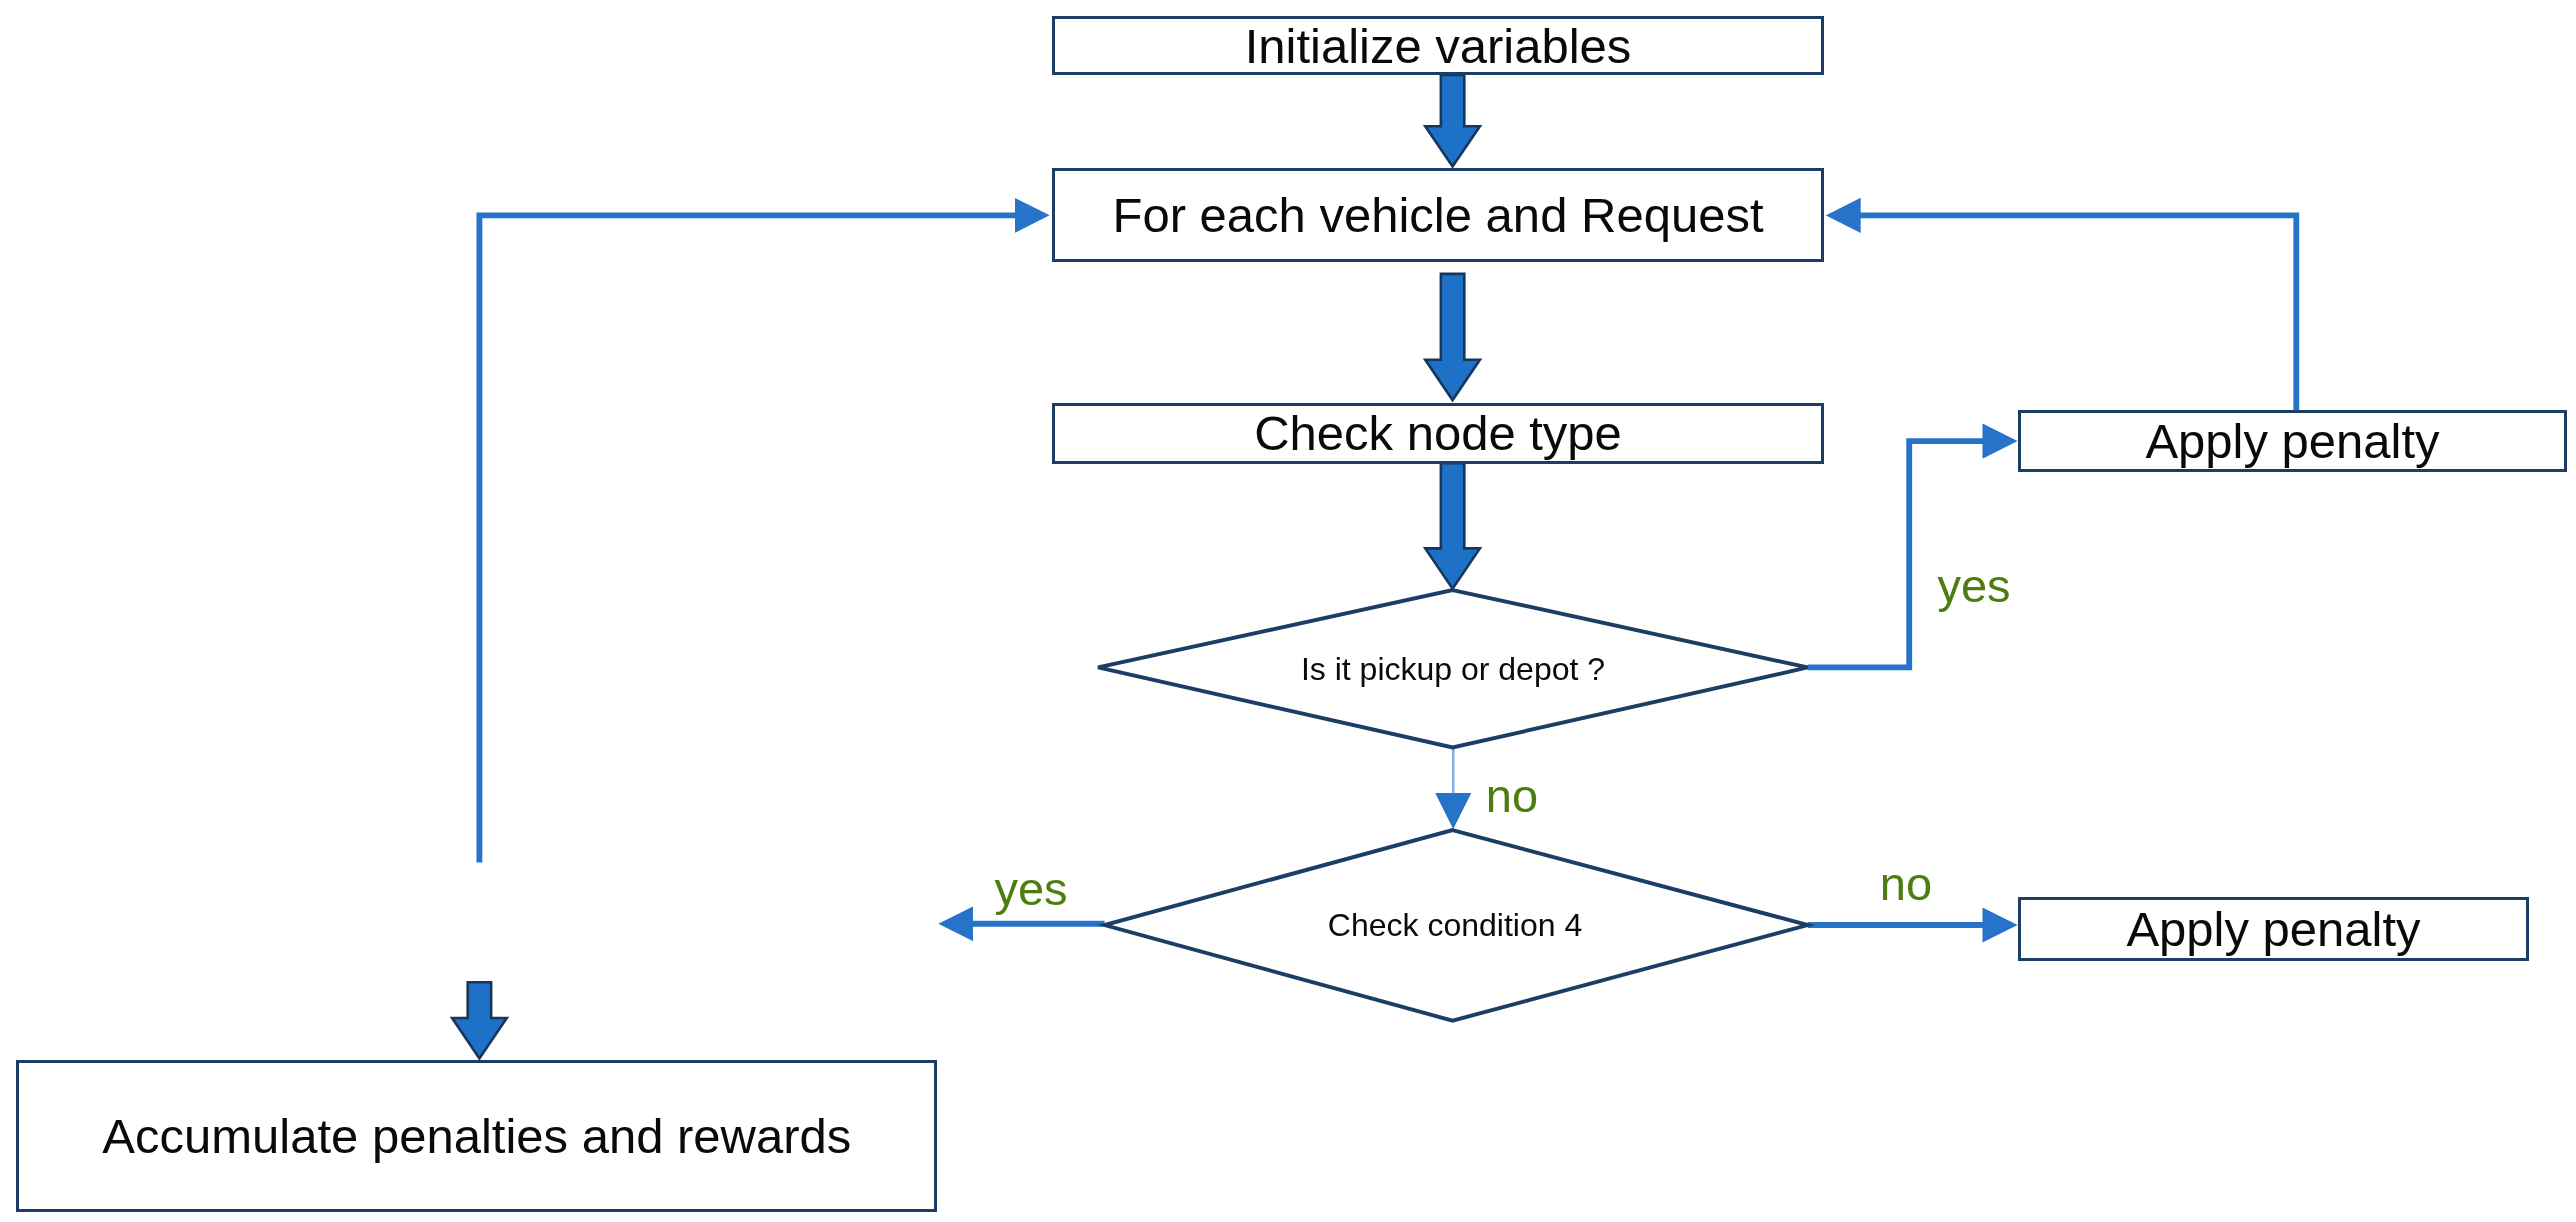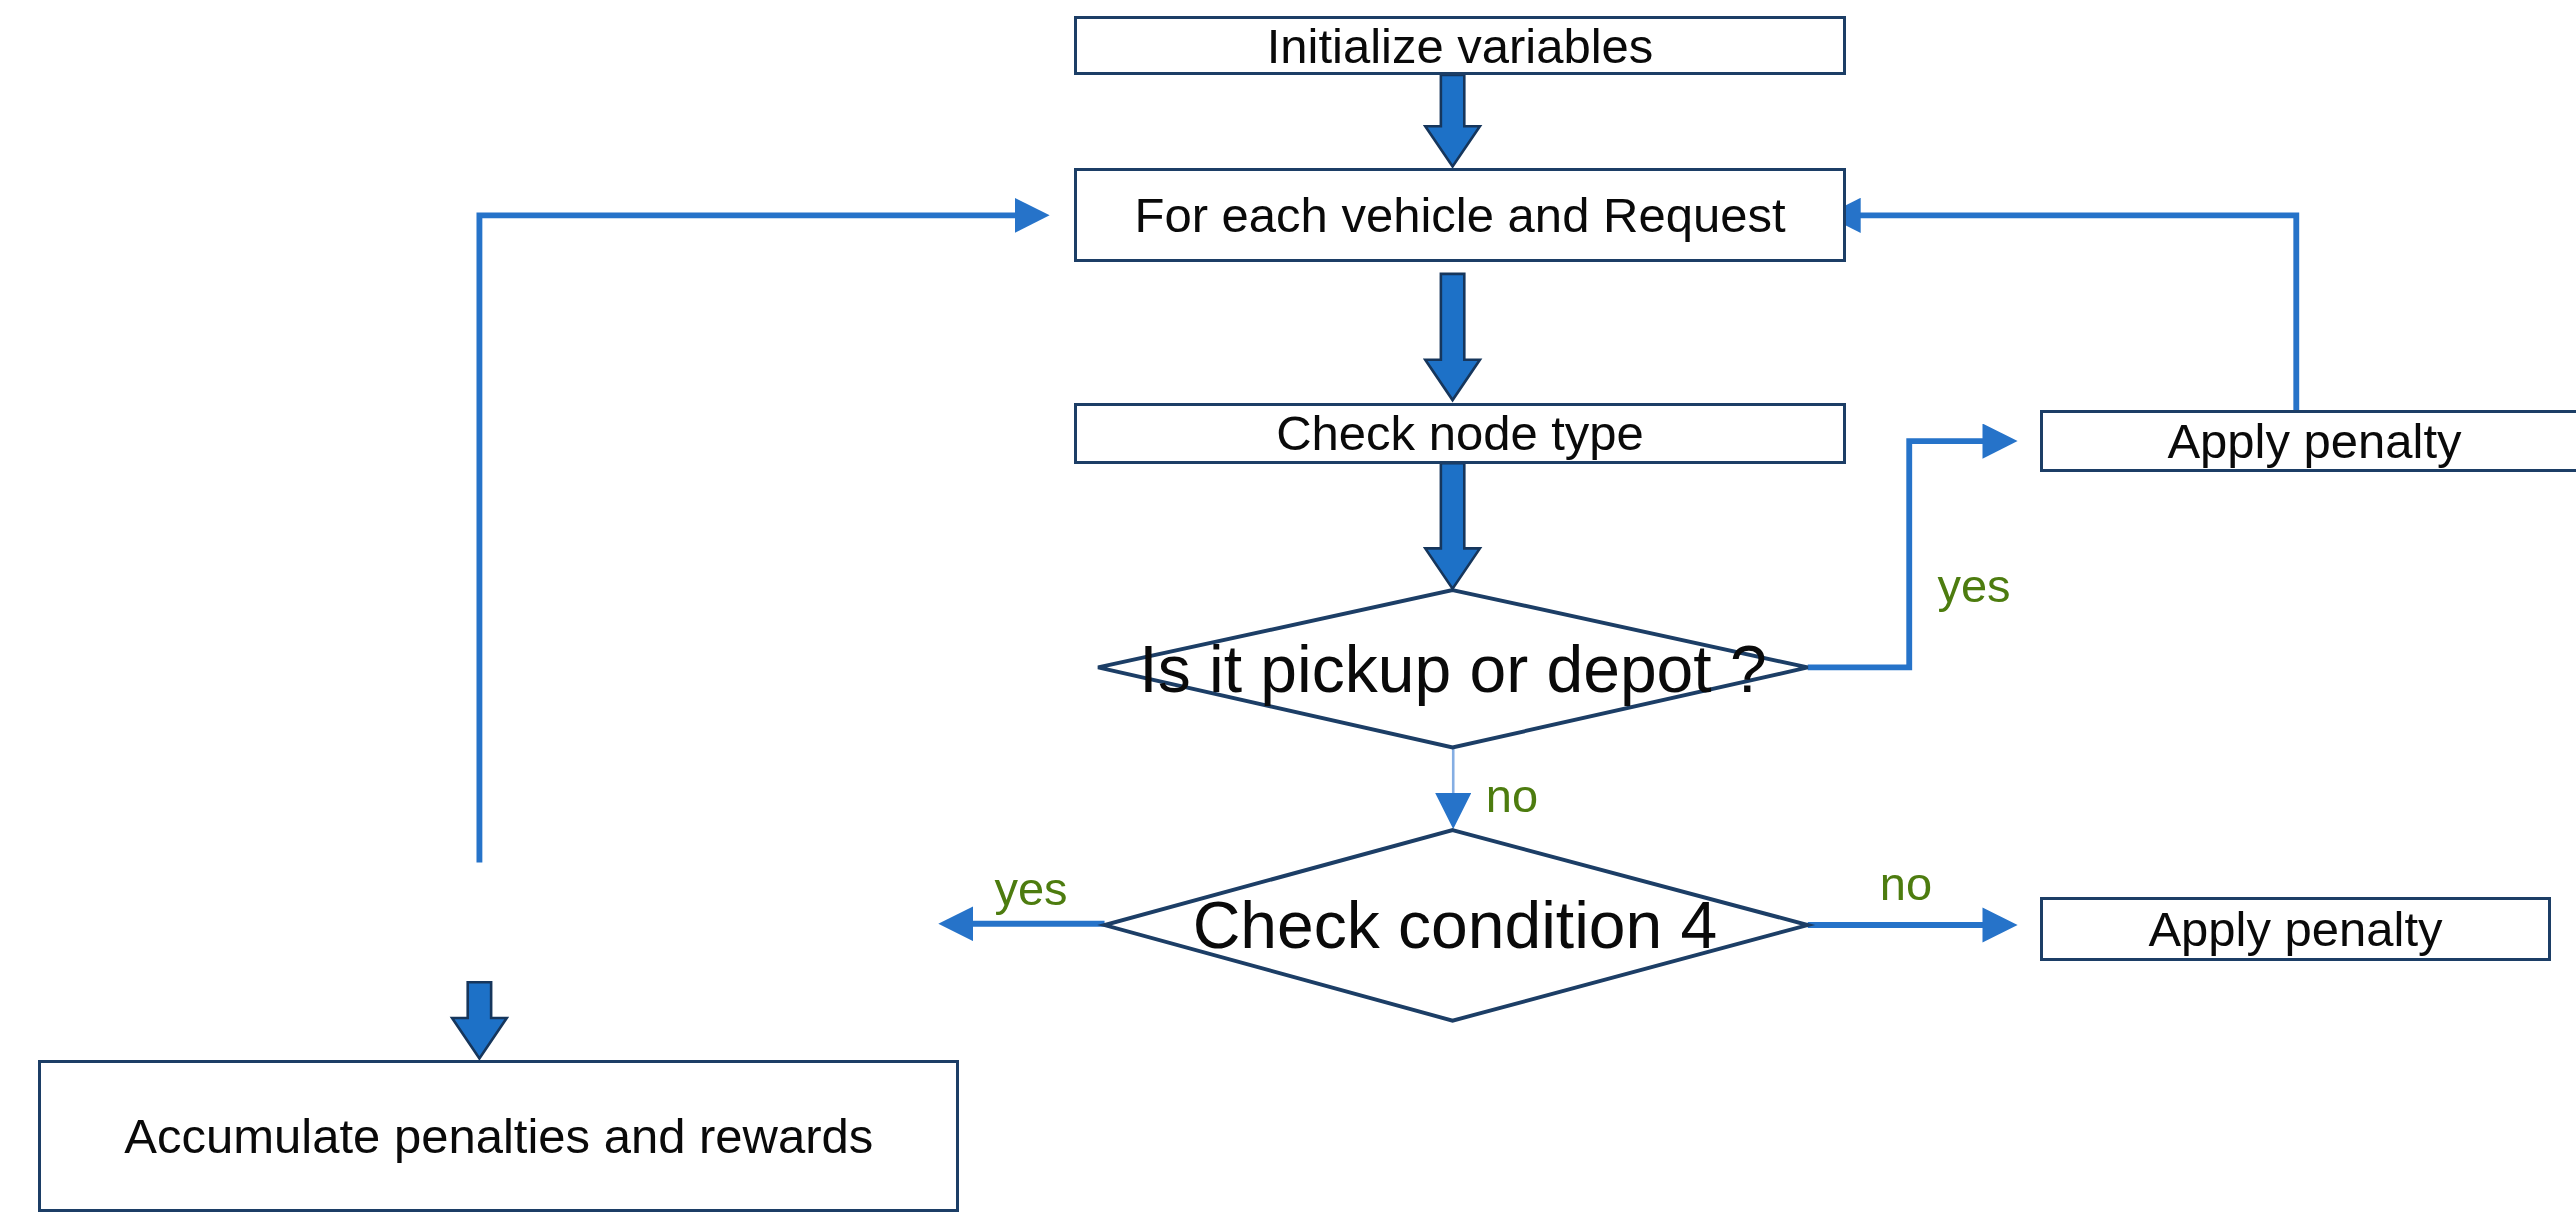--- a/index.html
+++ b/index.html
@@ -28,27 +28,26 @@
     box-sizing: border-box;
     background: #ffffff;
     border: 3.9px solid #1c3e66;
     display: flex;
     align-items: center;
     justify-content: center;
     text-align: left;
     font-size: 49px;
     line-height: 1.15;
     color: #0a0a0a;
-    margin-left: 22px;
   }
   .box .ln { display: block; }
   .dlabel {
     position: absolute;
     transform: translate(-50%, -50%);
-    font-size: 66px;
+    font-size: 32px;
     white-space: nowrap;
     text-align: center;
     color: #0a0a0a;
   }
   .elabel {
     position: absolute;
     transform: translate(-50%, -50%);
     font-size: 47px;
     white-space: nowrap;
     color: #4d7c0f;

